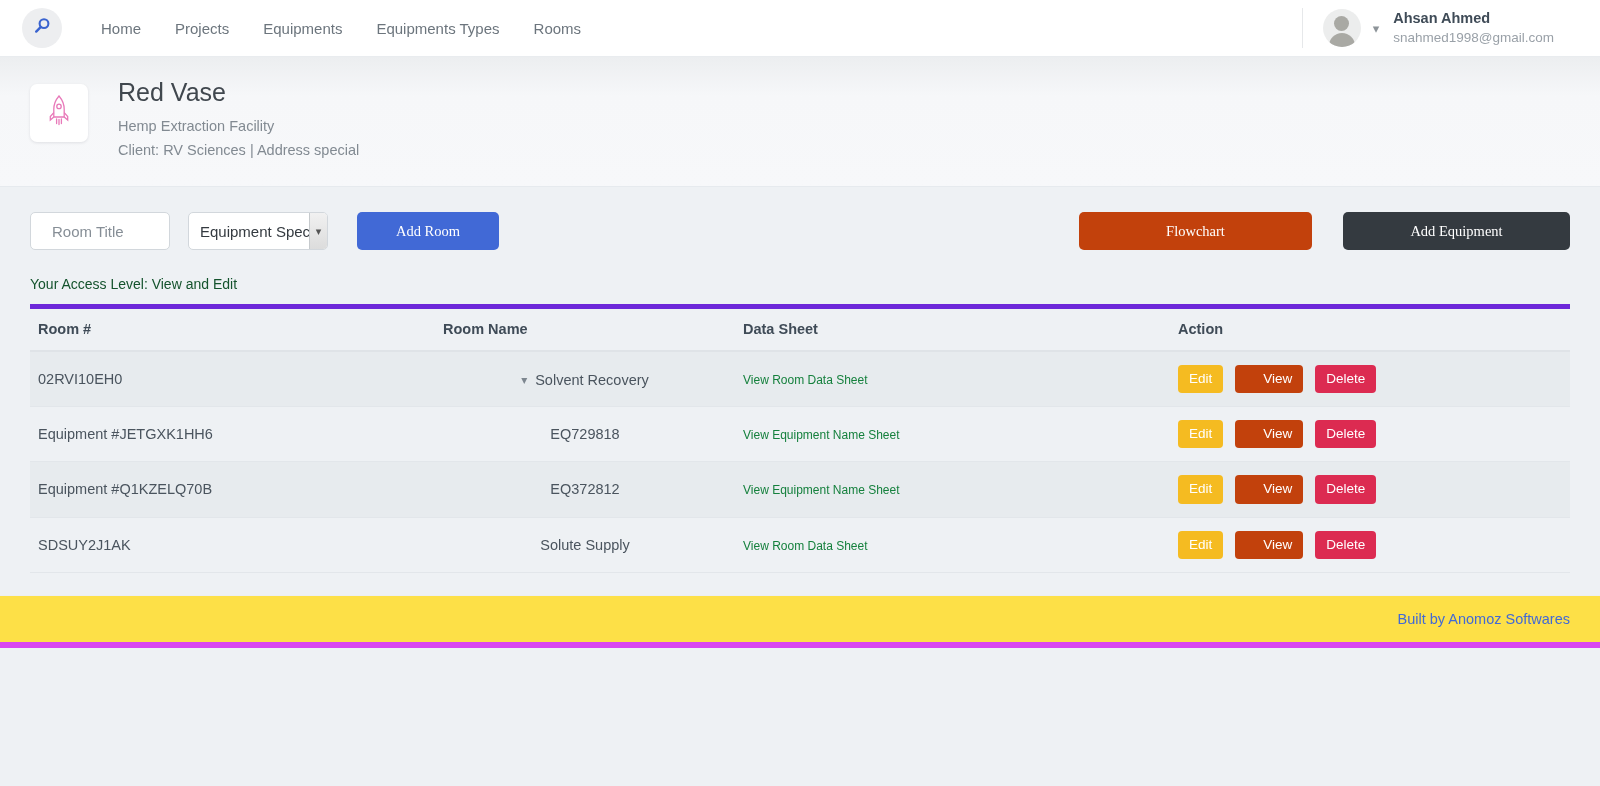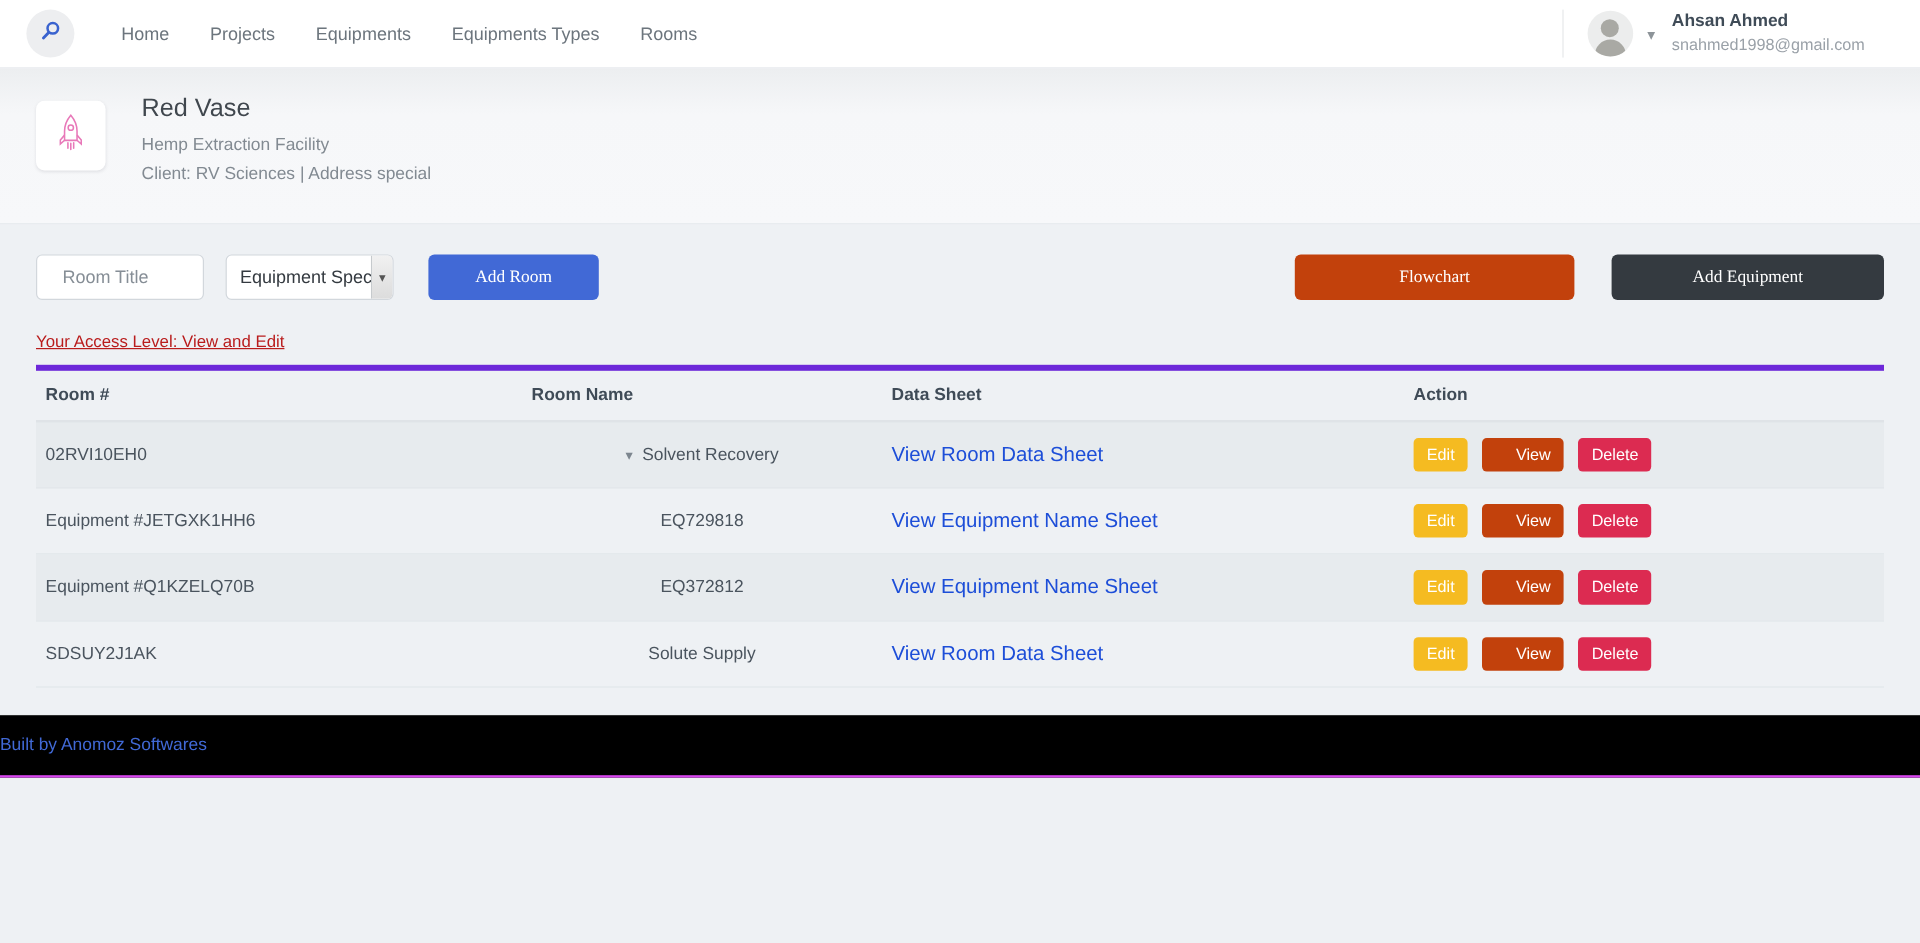--- a/index.html
+++ b/index.html
@@ -106,21 +106,21 @@
     width: 58px; height: 58px;
     background: #ffffff;
     border-radius: 7px;
     box-shadow: 0 1px 3px rgba(16,24,40,.10);
     display: flex; align-items: center; justify-content: center;
     flex: 0 0 auto;
     margin-top: 5px;
   }
   .project-meta { margin-left: 30px; }
   .project-title {
-    font-size: 21px;
+    font-size: 25px;
     color: #40474e;
     font-weight: normal;
     margin: 0 0 7px 0;
     line-height: 1.1;
   }
   .project-sub {
     font-size: 14.5px;
     color: #828a92;
     line-height: 1.66;
   }
@@ -198,23 +198,22 @@
   }
   .btn-add-equipment {
     margin-left: 31px;
     width: 227px;
     background: #343a40;
   }
   .toolbar-spacer { flex: 1 1 auto; }
 
   .access-level {
     font-size: 14px;
-    color: #b91c1c;
+    color: #14532d;
     padding: 26px 0 12px 0;
-    text-decoration: underline;
   }
 
   
   table.rooms {
     width: 100%;
     border-collapse: collapse;
     table-layout: fixed;
   }
   table.rooms th {
     text-align: left;
@@ -245,23 +244,23 @@
     gap: 8px;
     color: #4a545e;
   }
   .chev {
     color: #7d868f;
     font-size: 12px;
     line-height: 1;
     cursor: pointer;
   }
   .sheet-link {
-    color: #1d4ed8;
+    color: #15803d;
     text-decoration: none;
-    font-size: 17px;
+    font-size: 12px;
     cursor: pointer;
   }
 
   .act-btn {
     border: none;
     border-radius: 4px;
     color: #fff;
     font-size: 13.5px;
     font-family: "Liberation Sans", sans-serif;
     padding: 6px 11px;
@@ -270,26 +269,26 @@
     line-height: 1.2;
   }
   .act-edit   { background: #f5bb21; }
   .act-view   { background: #c2410c; padding-left: 28px; }
   .act-delete { background: #dc2b51; }
 
   
   .footer {
     margin-top: 22px;
     height: 53px;
-    background: #000000;
+    background: #fde047;
     border-top: 1px solid #eceff1;
-    border-bottom: 2px solid #d946ef;
-    display: flex;
-    align-items: center;
-    justify-content: flex-start;
+    border-bottom: 6px solid #d946ef;
+    display: flex;
+    align-items: center;
+    justify-content: flex-end;
     padding-right: 30px;
   }
   .footer-link {
     font-size: 14.5px;
     color: #4169d6;
     text-decoration: none;
     cursor: pointer;
   }
 </style>
 </head>

